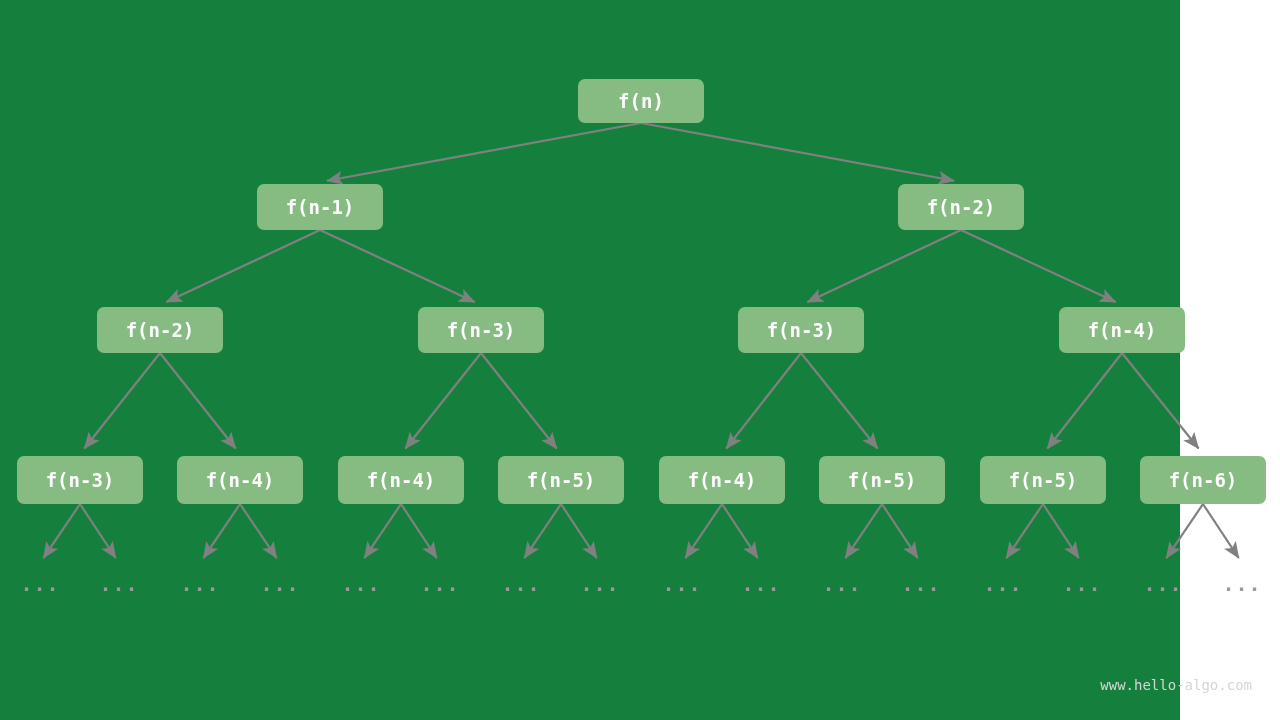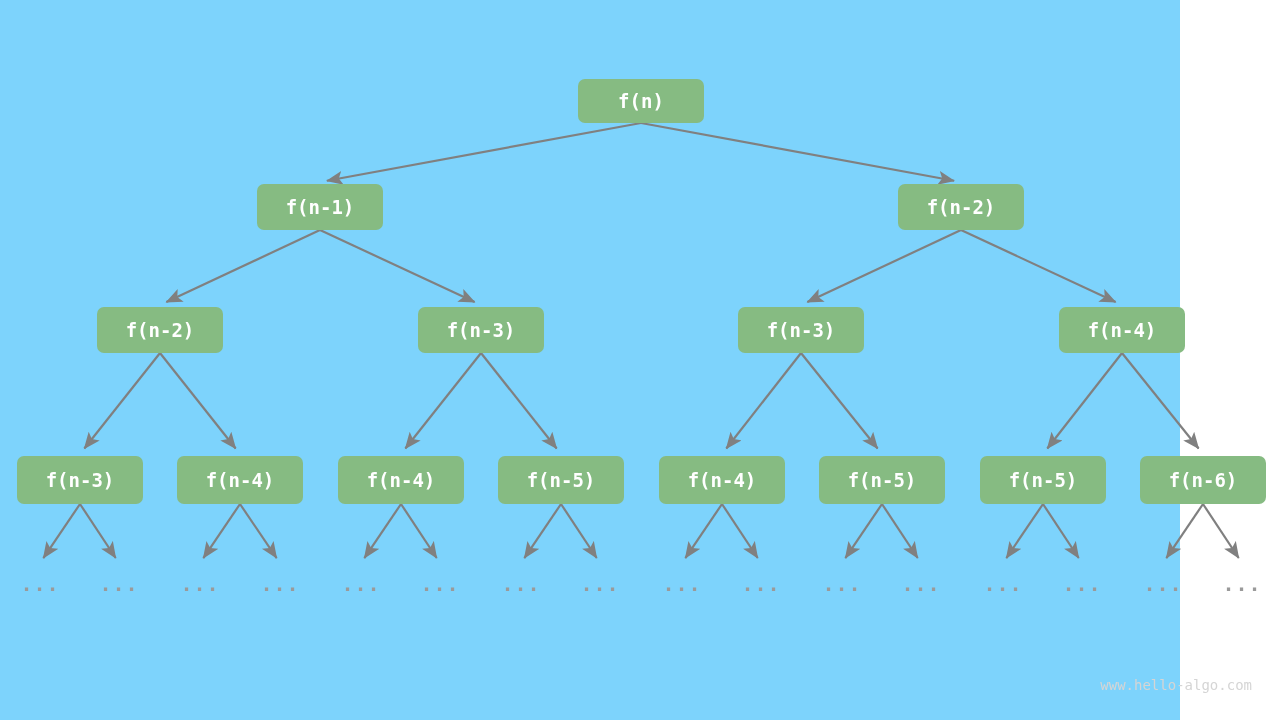--- a/index.html
+++ b/index.html
@@ -10,21 +10,21 @@
   body {
     width: 1280px;
     height: 720px;
     font-family: "DejaVu Sans Mono", monospace;
     overflow: hidden;
   }
   #stage {
     position: relative;
     width: 1180px;
     height: 720px;
-    background: #7dd3fc;
+    background: #15803d;
   }
   #tree-svg {
     position: absolute;
     top: 0;
     left: 0;
     width: 1280px;
     height: 720px;
   }
   .node-rect {
     fill: #86bb82;

